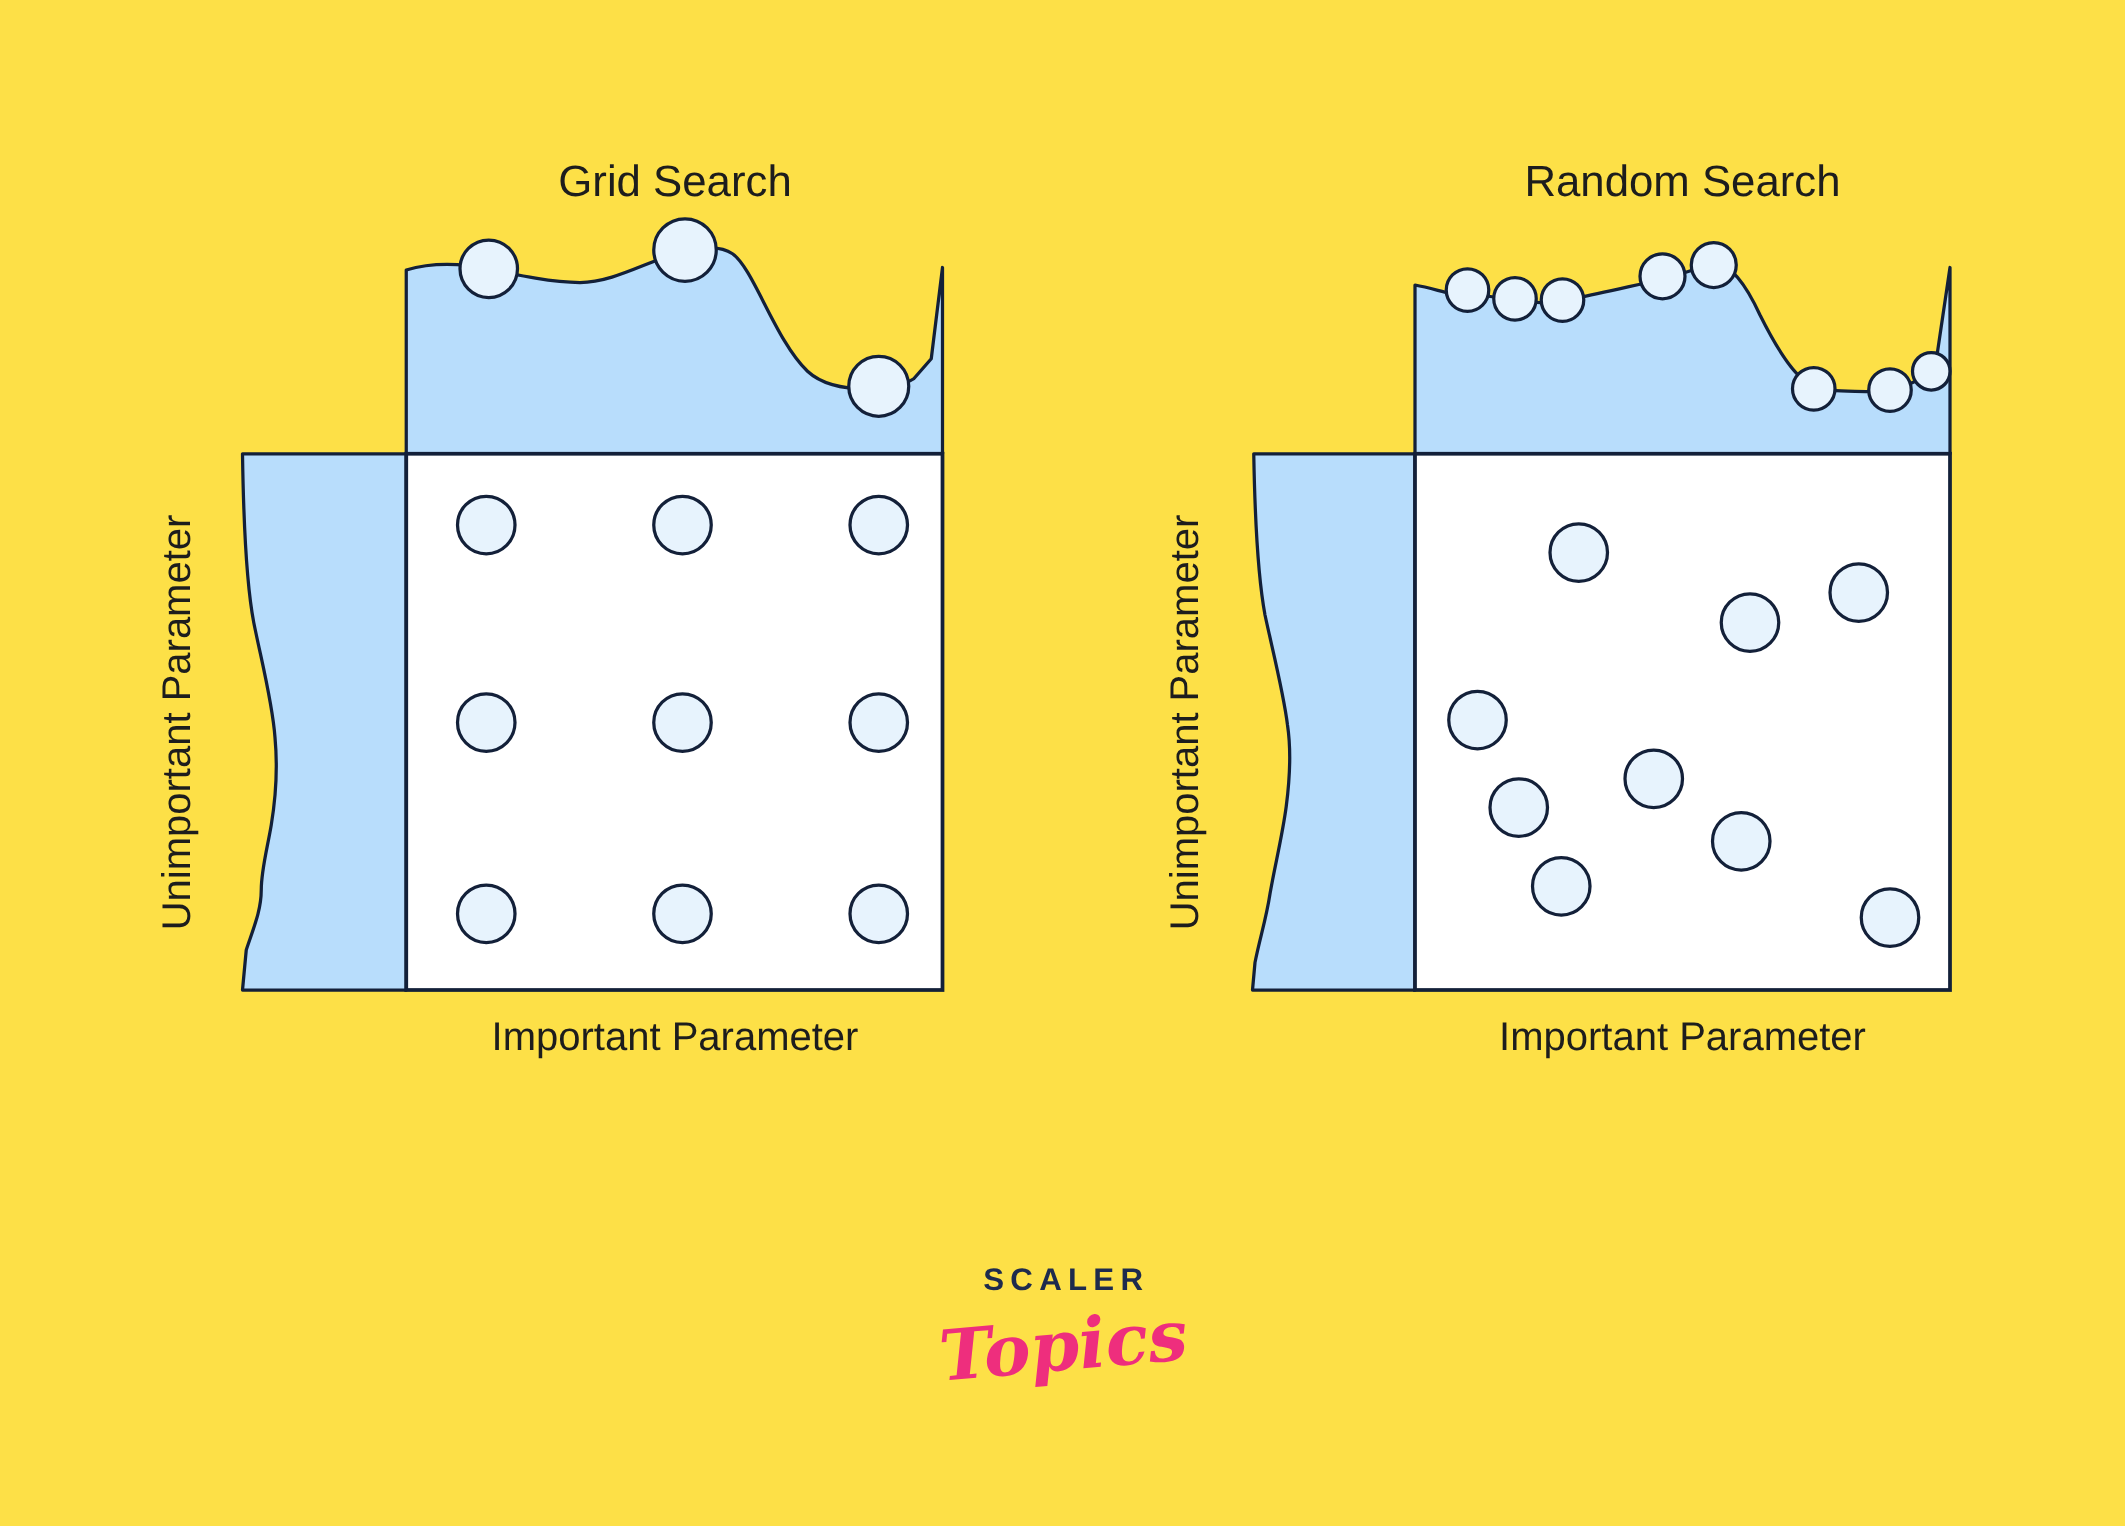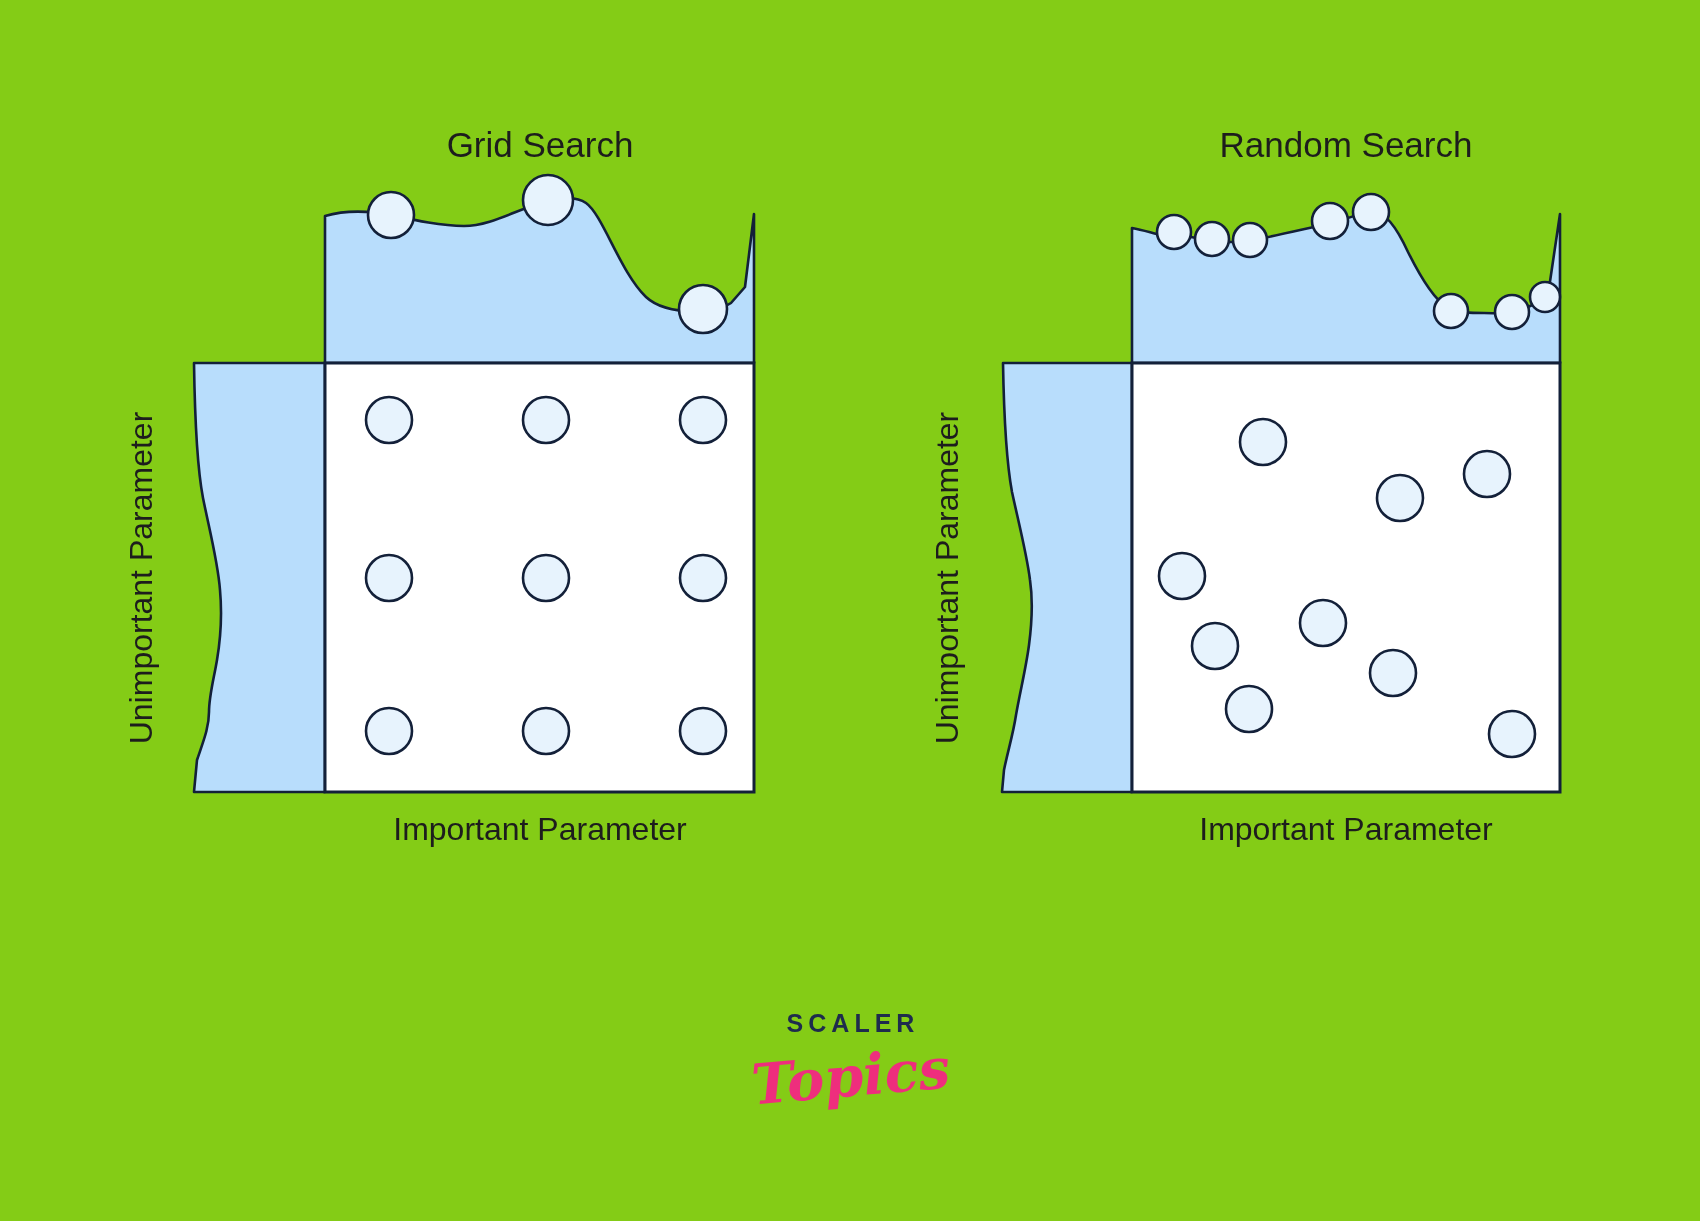--- a/index.html
+++ b/index.html
@@ -4,21 +4,21 @@
 <style>
   html, body {
     margin: 0;
     padding: 0;
     background: #ffffff;
   }
   .canvas {
     position: relative;
     width: 1700px;
     height: 1221px;
-    background: #84cc16;
+    background: #fde047;
     overflow: hidden;
     font-family: "Liberation Sans", sans-serif;
   }
   svg { display: block; }
   .fig-title {
     font-family: "Liberation Sans", sans-serif;
     font-size: 35px;
     fill: #1d1d1d;
     text-anchor: middle;
   }

